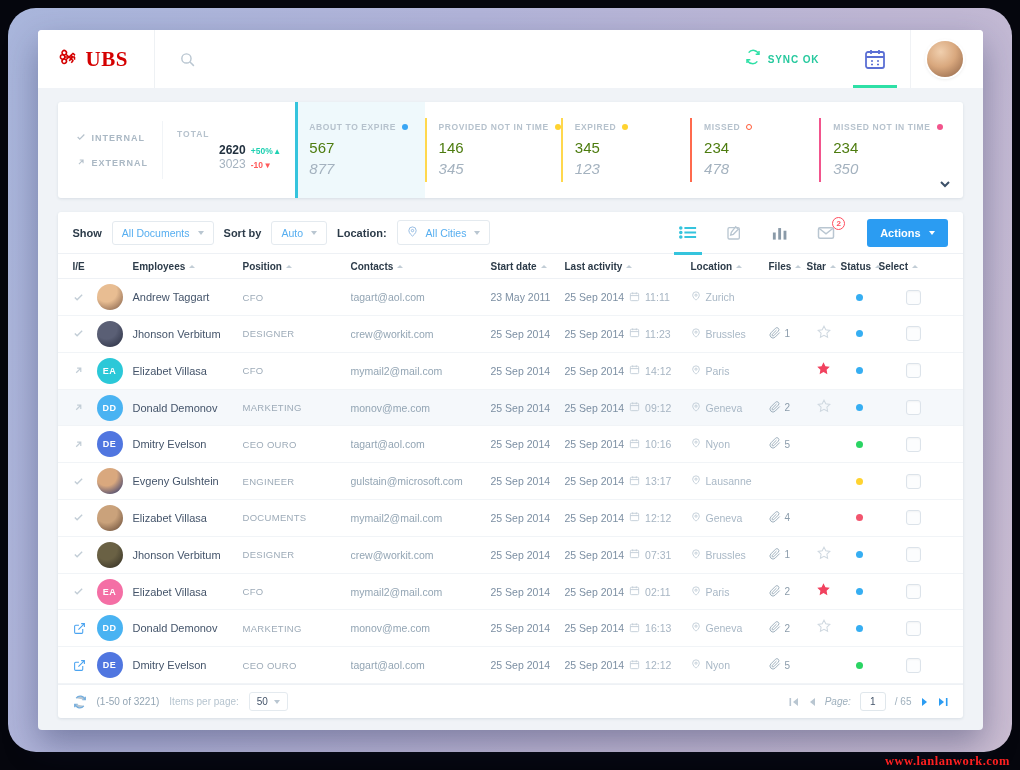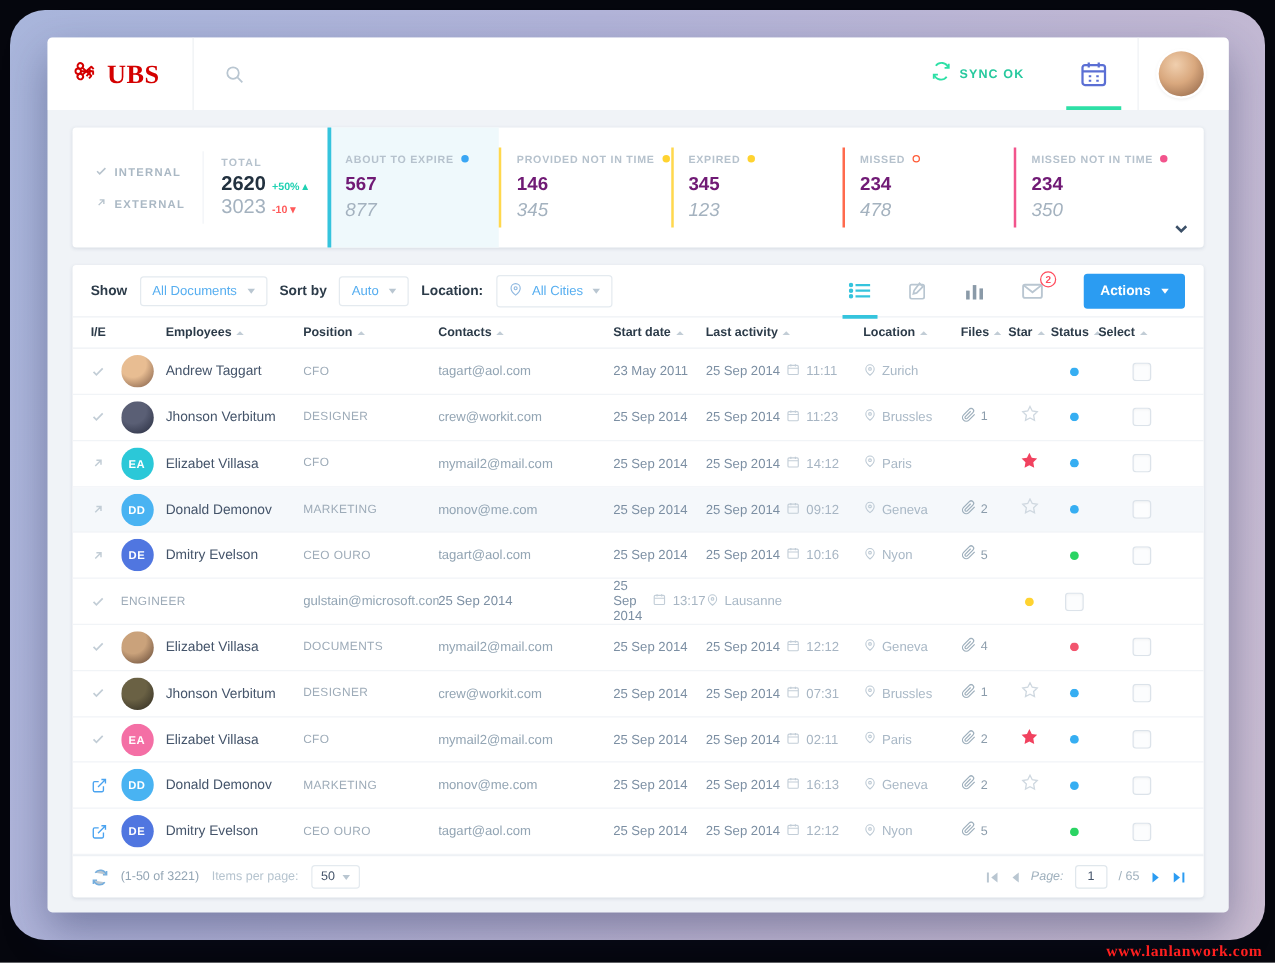--- a/index.html
+++ b/index.html
@@ -30,33 +30,33 @@
     box-shadow:0 0 0 2px #fff,0 1px 4px rgba(0,0,0,.18);}
 
   
   .stats{margin:14px 20px 0;background:#fff;border-radius:3px;height:96px;flex:0 0 auto;
     box-shadow:0 1px 3px rgba(50,70,110,.12);display:flex;align-items:center;padding:0 14px;position:relative;}
   .io-labels{display:flex;flex-direction:column;gap:13px;padding:0 14px 0 4px;border-right:1px solid #f1f4f7;height:58px;justify-content:center;}
   .io-label{display:flex;align-items:center;gap:6px;font-size:9px;font-weight:700;color:#aab8c4;letter-spacing:1px;white-space:nowrap;}
   .total-block{padding:0 16px 0 14px;}
   .total-label{font-size:8.5px;color:#b6c2cd;font-weight:700;letter-spacing:1px;margin-bottom:4px;}
   .total-line{display:flex;align-items:baseline;gap:5px;}
-  .total-val{font-size:16px;font-weight:700;color:#22313f;}
+  .total-val{font-size:12px;font-weight:700;color:#22313f;margin-left:42px;}
   .total-val.ext{color:#a4b2bf;font-weight:400;}
   .delta-up{font-size:8.5px;color:#1fd1b2;font-weight:700;}
   .delta-down{font-size:8.5px;color:#ff5a5a;font-weight:700;}
   .stat-cards{display:flex;flex:1;height:100%;}
   .stat-card{flex:1;display:flex;flex-direction:column;justify-content:center;padding-left:14px;height:100%;position:relative;cursor:pointer;}
   .stat-card.active{background:#eff9fc;}
   .stat-accent{position:absolute;left:0;top:16px;bottom:16px;width:2px;}
   .stat-card.active .stat-accent{top:0;bottom:0;width:3px;}
   .stat-label{font-size:8.5px;font-weight:700;color:#b6c2cd;letter-spacing:.6px;display:flex;align-items:center;gap:6px;margin-bottom:5px;white-space:nowrap;}
   .stat-dot{width:6px;height:6px;border-radius:50%;flex:0 0 6px;}
   .stat-dot.hollow{background:transparent !important;border:1.5px solid;}
-  .stat-val{font-size:15px;font-weight:700;color:#701a75;line-height:1.4;}
+  .stat-val{font-size:15px;font-weight:400;color:#4d7c0f;line-height:1.4;}
   .stat-val.ext{color:#a4b2bf;font-weight:400;font-style:italic;}
   .stats-chevron{position:absolute;right:12px;bottom:6px;cursor:pointer;}
 
   
   .table-card{margin:14px 20px 12px;background:#fff;border-radius:3px;box-shadow:0 1px 3px rgba(50,70,110,.12);
     flex:1;display:flex;flex-direction:column;overflow:hidden;}
   .toolbar{height:42px;display:flex;align-items:center;padding:0 15px;border-bottom:1px solid #eef1f5;gap:10px;flex:0 0 auto;}
   .tb-label{font-size:11px;font-weight:700;color:#2c3b49;}
   .dropdown{display:flex;align-items:center;gap:8px;border:1px solid #e4eaef;border-radius:3px;padding:5px 9px;
     font-size:10.5px;color:#56aef0;cursor:pointer;white-space:nowrap;}
@@ -571,20 +571,24 @@
               <div class="td c10">
                 <span class="cbox"></span>
               </div>
             </div>
             <div class="trow grid-row">
               <div class="td c0">
                 <svg viewBox="0 0 24 24" width="11" height="11" fill="none" stroke="#c2cdd6" stroke-width="3">
                   <path d="M20 6L9 17l-5-5"></path>
                 </svg>
               </div>
+              <div class="td c1">
+                <span class="av" style="background:radial-gradient(circle at 36% 28%,#d9a87e 0%,#d9a87e 42%,#1b2a6b 100%)"></span>
+                <span class="ename">Evgeny Gulshtein</span>
+              </div>
               <div class="td c2 pos">ENGINEER</div>
               <div class="td c3 mail">gulstain@microsoft.com</div>
               <div class="td c4 sdate">25 Sep 2014</div>
               <div class="td c5 act">
                 <span>25 Sep 2014</span>
                 <span><svg viewBox="0 0 24 24" width="11" height="11" fill="none" stroke="#c3ced8" stroke-width="2">
                     <rect x="3" y="5" width="18" height="16" rx="2"></rect>
                     <path d="M8 3v4M16 3v4M3 10h18"></path>
                   </svg></span>
                 <span class="atime">13:17</span>

